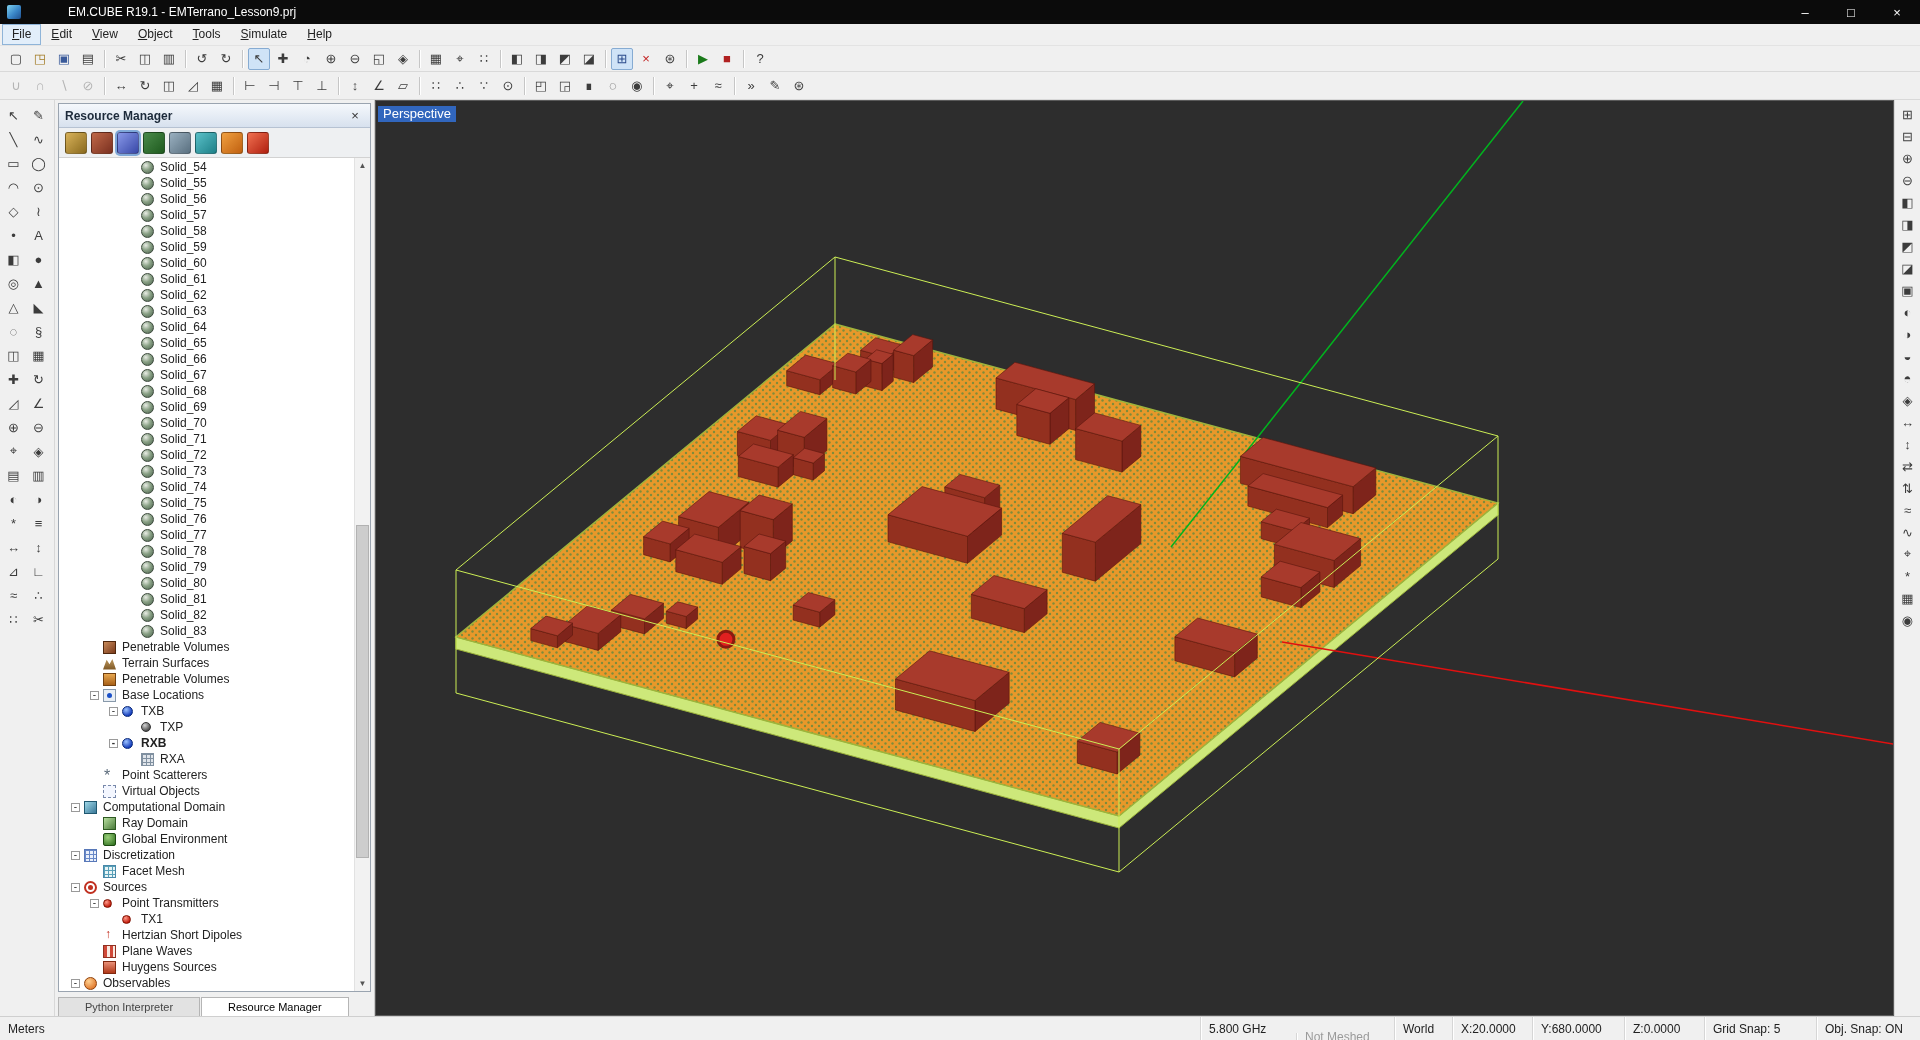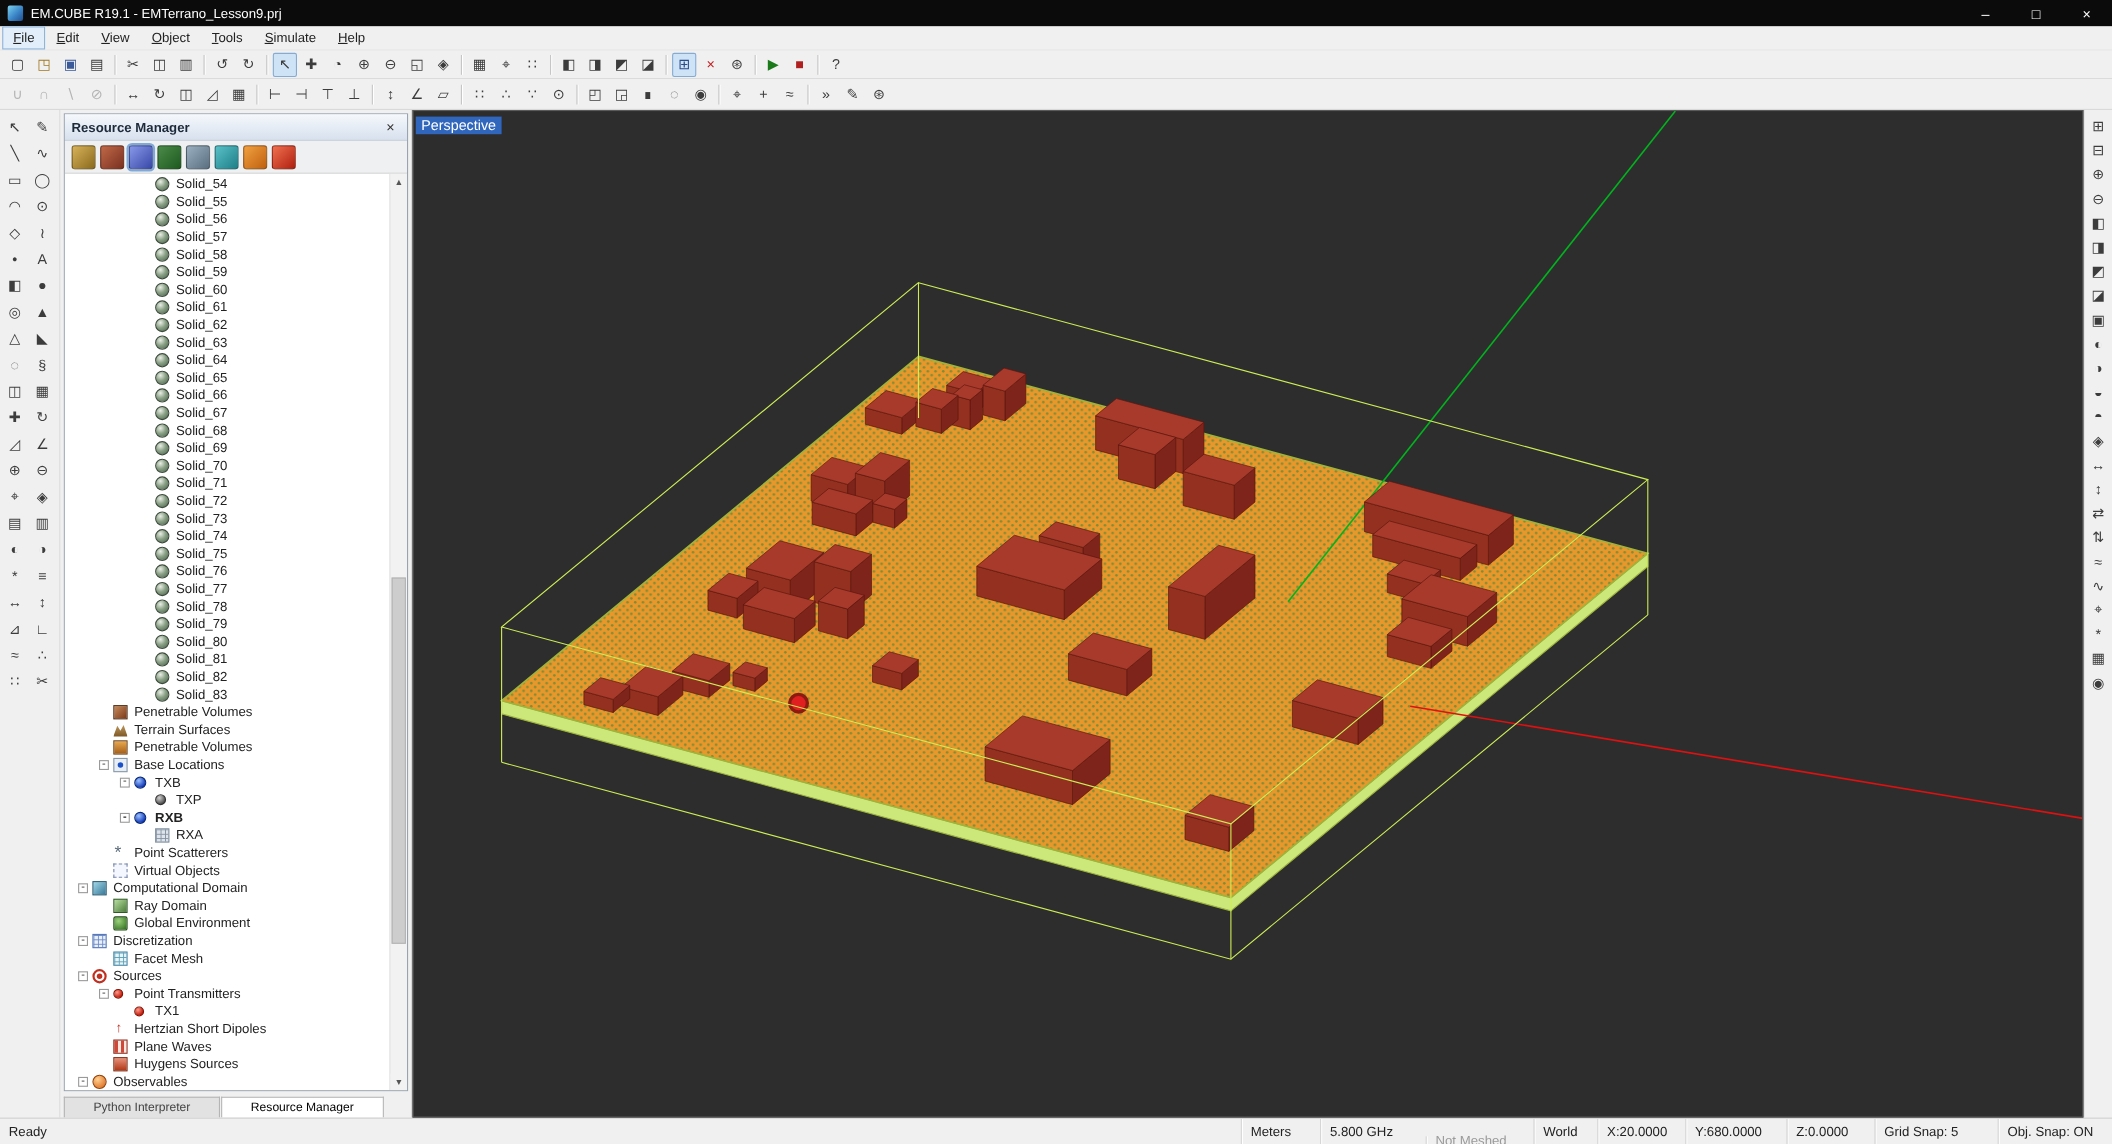--- a/index.html
+++ b/index.html
@@ -1,21 +1,21 @@
 <!DOCTYPE html>
 <html><head>
 <meta charset="utf-8">
 <style>
   *{margin:0;padding:0;box-sizing:border-box;}
   html,body{width:1920px;height:1040px;overflow:hidden;background:#f0f0f0;
     font-family:"Liberation Sans",sans-serif;color:#222;}
   body{display:flex;flex-direction:column;}
 
   
-  .titlebar{height:24px;background:#0b0b0b;color:#fff;display:flex;align-items:center;flex:none;}
+  .titlebar{height:24px;background:#0b0b0b;color:#fff;display:flex;align-items:center;flex:none;gap:40px;}
   .app-icon{width:14px;height:14px;margin:0 7px 0 7px;border-radius:2px;
     background:linear-gradient(135deg,#7fd2ef 0%,#3a86c8 55%,#1f4f8f 100%);flex:none;}
   .title-text{flex:1;font-size:12px;}
   .win-btn{width:46px;height:24px;display:flex;align-items:center;justify-content:center;
     font-size:13px;color:#fff;flex:none;}
 
   
   .menubar{height:22px;background:#f0f0f0;display:flex;align-items:center;font-size:12px;
     border-bottom:1px solid #e3e3e3;flex:none;padding-left:2px;}
   .menu-item{padding:2px 9px 3px 9px;border:1px solid transparent;}
@@ -837,21 +837,20 @@
       <div class="strip-btn">∿</div>
       <div class="strip-btn">⌖</div>
       <div class="strip-btn">*</div>
       <div class="strip-btn">▦</div>
       <div class="strip-btn">◉</div>
     </div>
 
 </div>
 
 <div class="statusbar">
-    <div class="status-cell">Ready</div>
     <div class="status-cell" style="width: 72px;">Meters</div>
     <div class="status-cell" style="width: 96px;">5.800 GHz</div>
     <div class="status-cell muted" style="width: 98px;">Not Meshed</div>
     <div class="status-cell" style="width: 58px;">World</div>
     <div class="status-cell" style="width: 80px;">X:20.0000</div>
     <div class="status-cell" style="width: 92px;">Y:680.0000</div>
     <div class="status-cell" style="width: 80px;">Z:0.0000</div>
     <div class="status-cell" style="width: 112px;">Grid Snap:  5</div>
     <div class="status-cell" style="width: 104px;">Obj. Snap: ON</div>
   </div>

